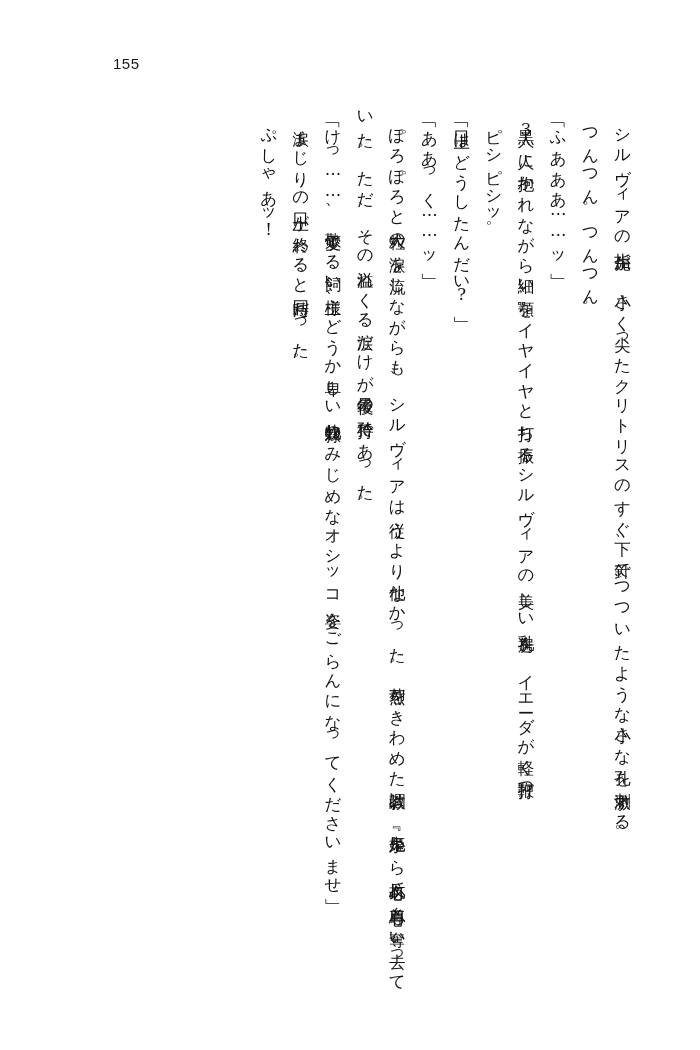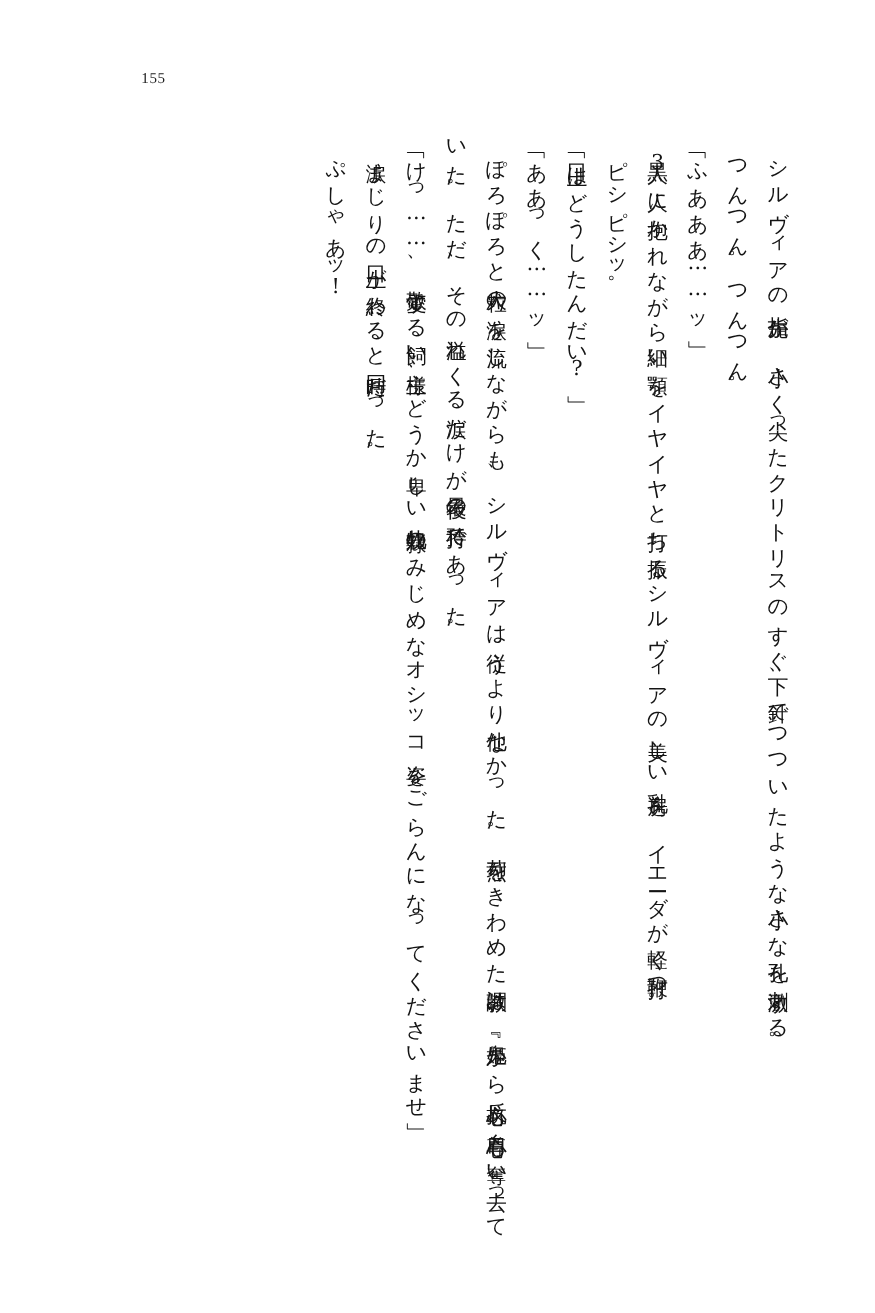--- a/index.html
+++ b/index.html
@@ -21,24 +21,24 @@
     top: 0; left: 0;
     width: 700px;
     height: 1050px;
     background: #ffffff;
   }
 
   .page-number {
     position: absolute;
     top: 55px;
     left: 113px;
-    font-size: 12px;
+    font-size: 15px;
     letter-spacing: 0.5px;
     color: #1a1a1a;
-    font-family: Liberation Serif, serif;
+    font-family: Liberation Sans, sans-serif;
   }
 
   
   .text-block {
     position: absolute;
     top: 100px;
     right: 62px;
     height: 900px;
     width: 560px;
     writing-mode: vertical-rl;

